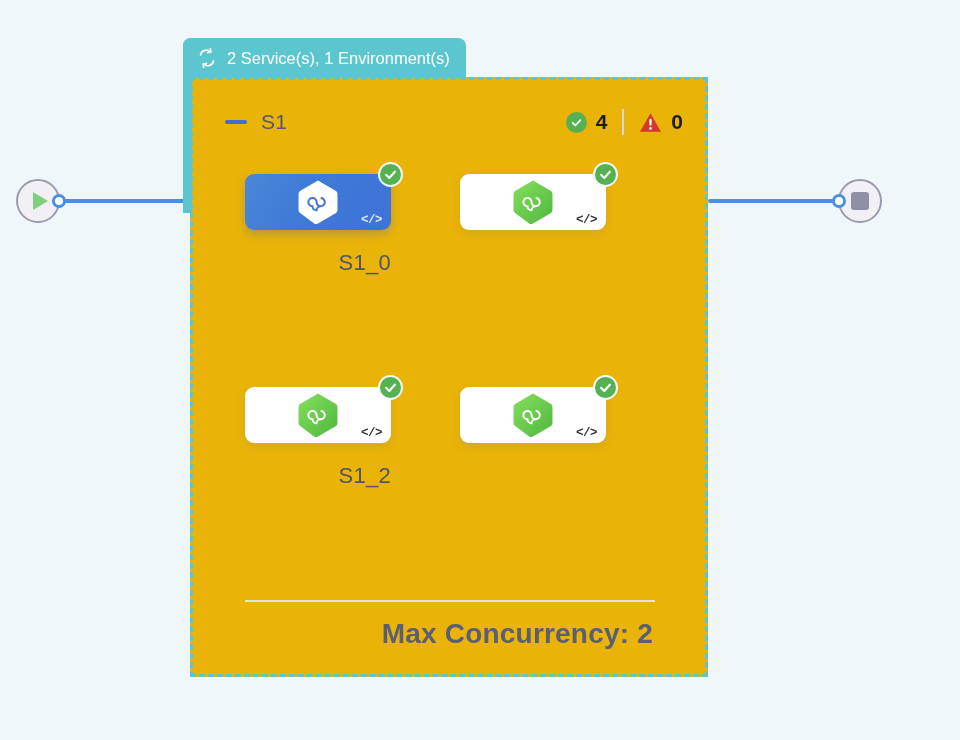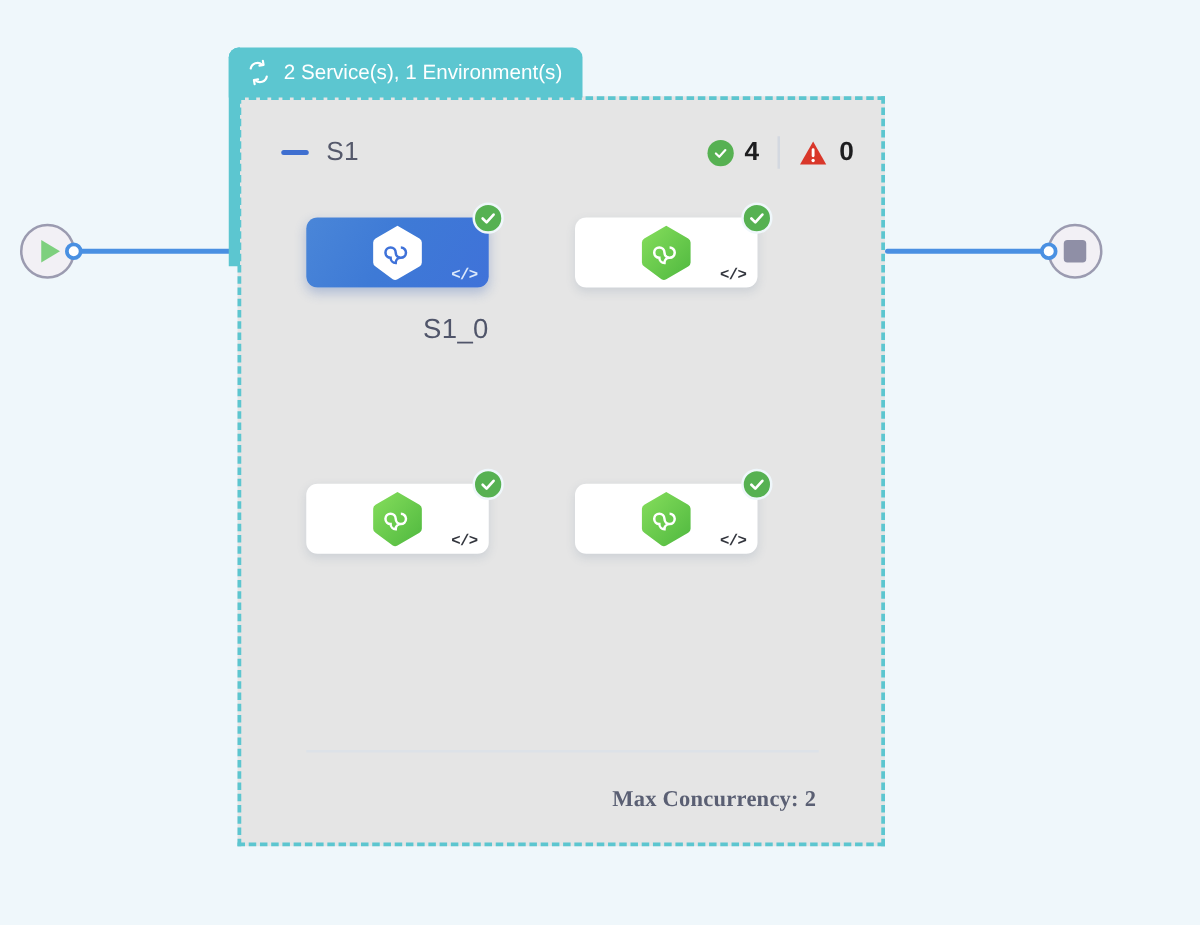--- a/index.html
+++ b/index.html
@@ -84,21 +84,21 @@
     border-radius: 8px 0 0 0;
     z-index: 2;
   }
   .loop-icon { width: 22px; height: 22px; display:block; }
 
   #group-box {
     position: absolute;
     left: 190px; top: 77px;
     width: 518px; height: 600px;
     border: 3px dashed #5cc6d0;
-    background: #e5e5e5;
+    background: #eab308;
     z-index: 1;
   }
 
   
   #group-header {
     position: absolute;
     left: 0; top: 25px;
     width: 100%;
     height: 34px;
     display: flex; align-items: center;
@@ -199,25 +199,24 @@
   
   #group-divider {
     position: absolute;
     left: 52px; bottom: 72px;
     width: 410px; height: 2px;
     background: #dde2e8;
   }
   #max-concurrency {
     position: absolute;
     right: 52px; bottom: 24px;
-    font-size: 18px;
+    font-size: 28px;
     font-weight: 700;
     color: #5a5f73;
     letter-spacing: .2px;
-    font-family: Liberation Serif, serif;
   }
 </style>
 </head>
 <body>
 
 <div id="canvas">
 
   <div class="edge-line" id="edge-left"></div>
   <div class="edge-line" id="edge-right"></div>
 
@@ -319,20 +318,21 @@
             <path d="M22 1.6 L40.4 12.2 a4 4 0 0 1 2 3.4 v16.8 a4 4 0 0 1 -2 3.4 L22 46.4 a4 4 0 0 1 -4 0 L3.6 35.8 a4 4 0 0 1 -2 -3.4 V15.6 a4 4 0 0 1 2 -3.4 Z" fill="url(#g2)"></path>
             <path d="M16.2 28.4 a4.3 4.3 0 1 1 4.3 -4.3 a4.3 4.3 0 1 0 4.3 -4.3 a4.3 4.3 0 0 1 4.3 4.3 a4.3 4.3 0 0 1 -4.3 4.3 a4.3 4.3 0 0 0 -4.3 4.3 a4.3 4.3 0 0 1 -4.3 -4.3 Z" fill="none" stroke="#ffffff" stroke-width="2.1"></path>
           </svg>
           <span class="code-mark">&lt;/&gt;</span>
           <span class="check-badge">
             <svg viewBox="0 0 24 24" fill="none" stroke="#ffffff" stroke-width="3.4" stroke-linecap="round" stroke-linejoin="round">
               <polyline points="5,12.5 10,17.5 19,7.5"></polyline>
             </svg>
           </span>
         </div>
+        <div class="node-label">S1_2</div>
       </div>
 
       <div class="node-cell">
         <div class="node-card plain">
           <svg class="hex-icon" viewBox="0 0 44 48">
             <defs>
               <linearGradient id="g3" x1="0" y1="0" x2="1" y2="1">
                 <stop offset="0" stop-color="#86de5c"></stop>
                   <stop offset="1" stop-color="#4fb83f"></stop>
               </linearGradient>

